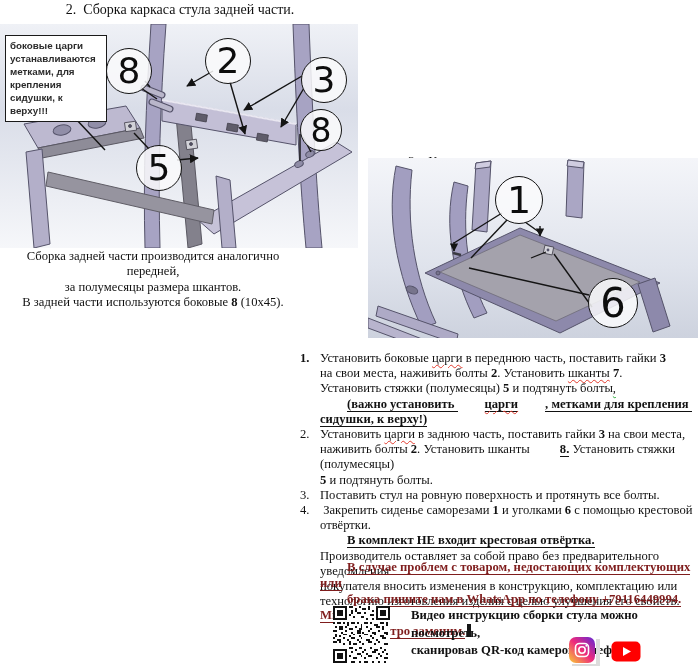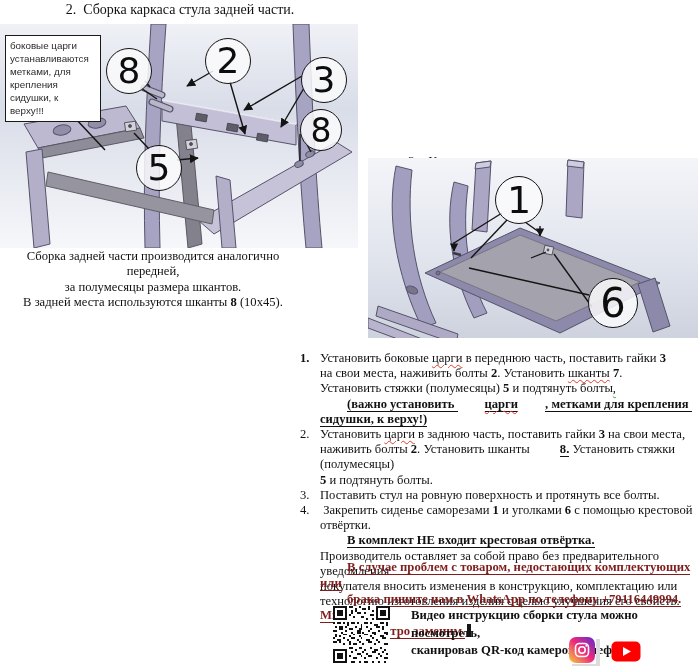--- a/index.html
+++ b/index.html
@@ -13,22 +13,22 @@
   .diagram{position:absolute;}
   .d1{left:0;top:24px;width:358px;height:224px;}
   .d2{left:368px;top:158px;width:330px;height:180px;}
   .diagram svg{position:absolute;left:0;top:0;}
   
   .co{position:absolute;border:1.6px solid #141414;border-radius:50%;
       background:rgba(250,250,252,.85);display:flex;align-items:center;justify-content:center;
       font-family:"DejaVu Sans",sans-serif;color:#0d0d0d;line-height:1;}
   
   .notebox{position:absolute;left:5px;top:11px;width:82px;border:1.5px solid #1a1a1a;
-      background:#fff;padding:3px 8px 4px 4px;font-family:"Liberation Sans",sans-serif;
-      font-size:9.8px;line-height:1.33;color:#2b2b2b;}
+      background:#fff;padding:3px 14px 4px 4px;font-family:"Liberation Sans",sans-serif;
+      font-size:9.8px;line-height:1.33;color:#2b2b2b;font-weight:bold;}
   
   .caption{position:absolute;left:0;top:249px;width:306px;text-align:center;
       font-size:12.6px;line-height:15.4px;}
   
   .steps{position:absolute;left:300px;top:351px;width:400px;font-size:12.6px;line-height:15.2px;}
   .step{display:flex;}
   .num{flex:none;width:20px;}
   .step-text{white-space:pre-wrap;}
   
   .b{font-weight:bold;}
@@ -130,21 +130,21 @@
     <div class="co" style="left:106px;top:24px;width:44px;height:44px;font-size:36px;">8</div>
     <div class="co" style="left:205px;top:14px;width:44px;height:44px;font-size:36px;">2</div>
     <div class="co" style="left:301px;top:33px;width:44px;height:44px;font-size:36px;">3</div>
     <div class="co" style="left:300px;top:85px;width:40px;height:40px;font-size:33px;">8</div>
     <div class="co" style="left:136px;top:121px;width:44px;height:44px;font-size:36px;">5</div>
   </div>
 
   <div class="caption">
     <div>Сборка задней части производится аналогично передней,</div>
     <div>за полумесяцы размера шкантов.</div>
-    <div><span>В задней места используются шканты </span><span class="b">8</span><span> (10x45).</span></div>
+    <div><span>В задней части используются боковые </span><span class="b">8</span><span> (10x45).</span></div>
   </div>
 
   <div class="title t2">3.   Крепление сидушки.</div>
 
   <div class="diagram d2">
     <svg width="330" height="180" viewBox="0 0 330 180">
       <defs>
         <linearGradient id="bg2" x1="0" y1="0" x2="0" y2="1">
           <stop offset="0" stop-color="#f4f5f9"></stop>
           <stop offset="0.6" stop-color="#dfe3ec"></stop>

